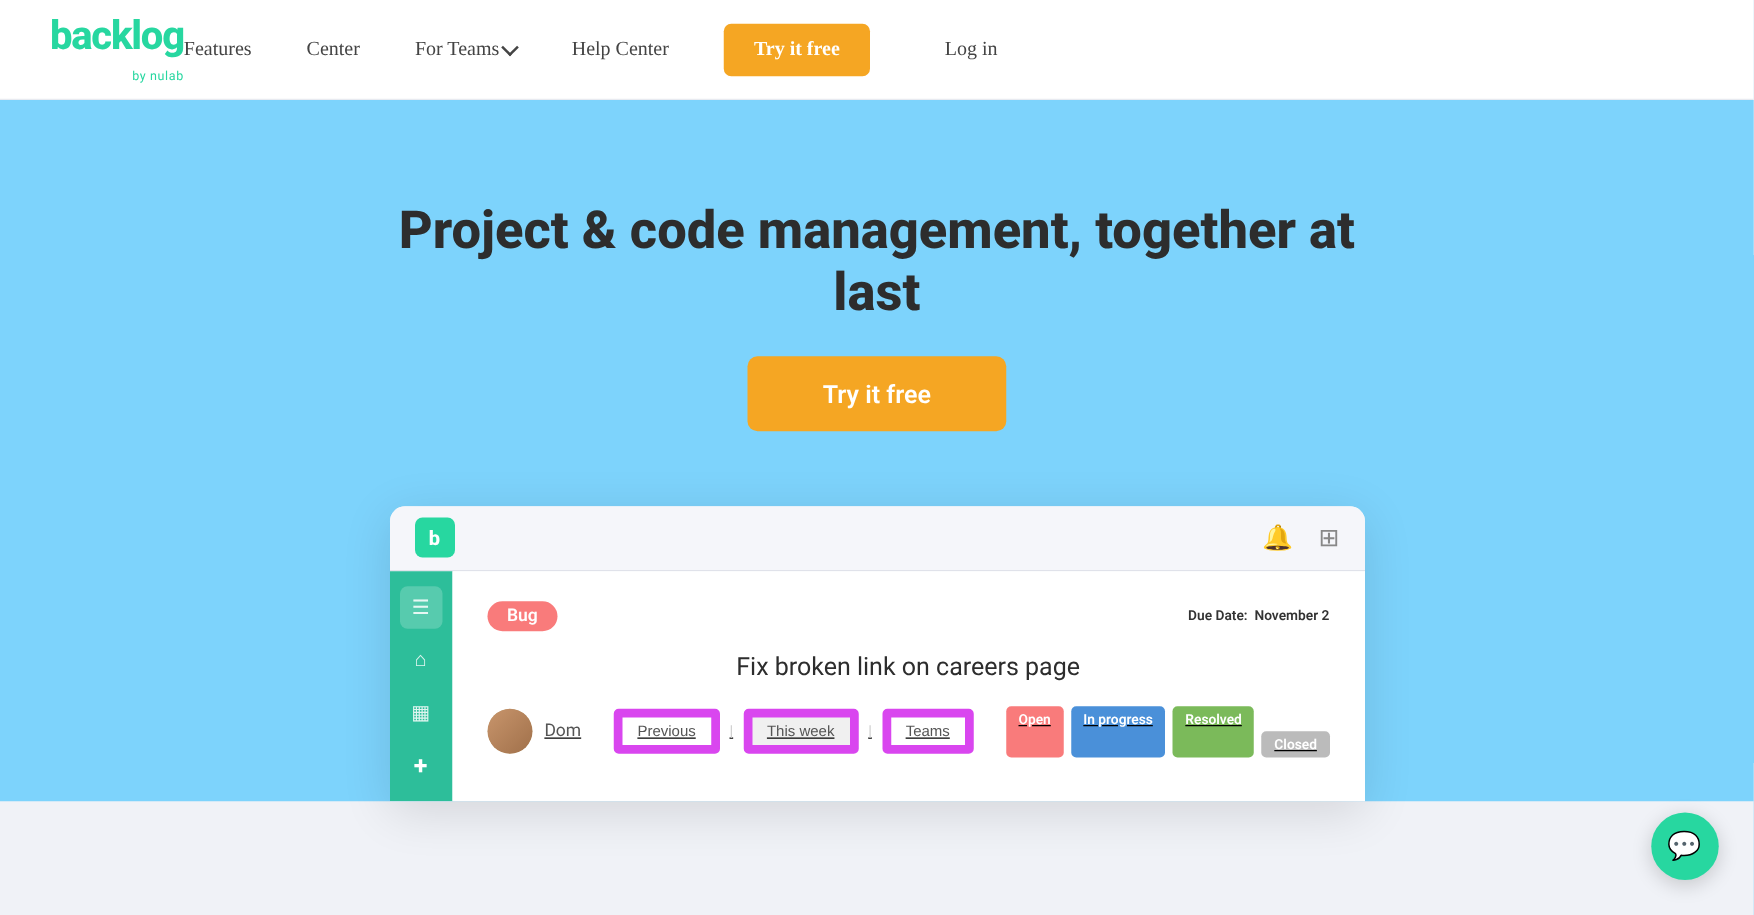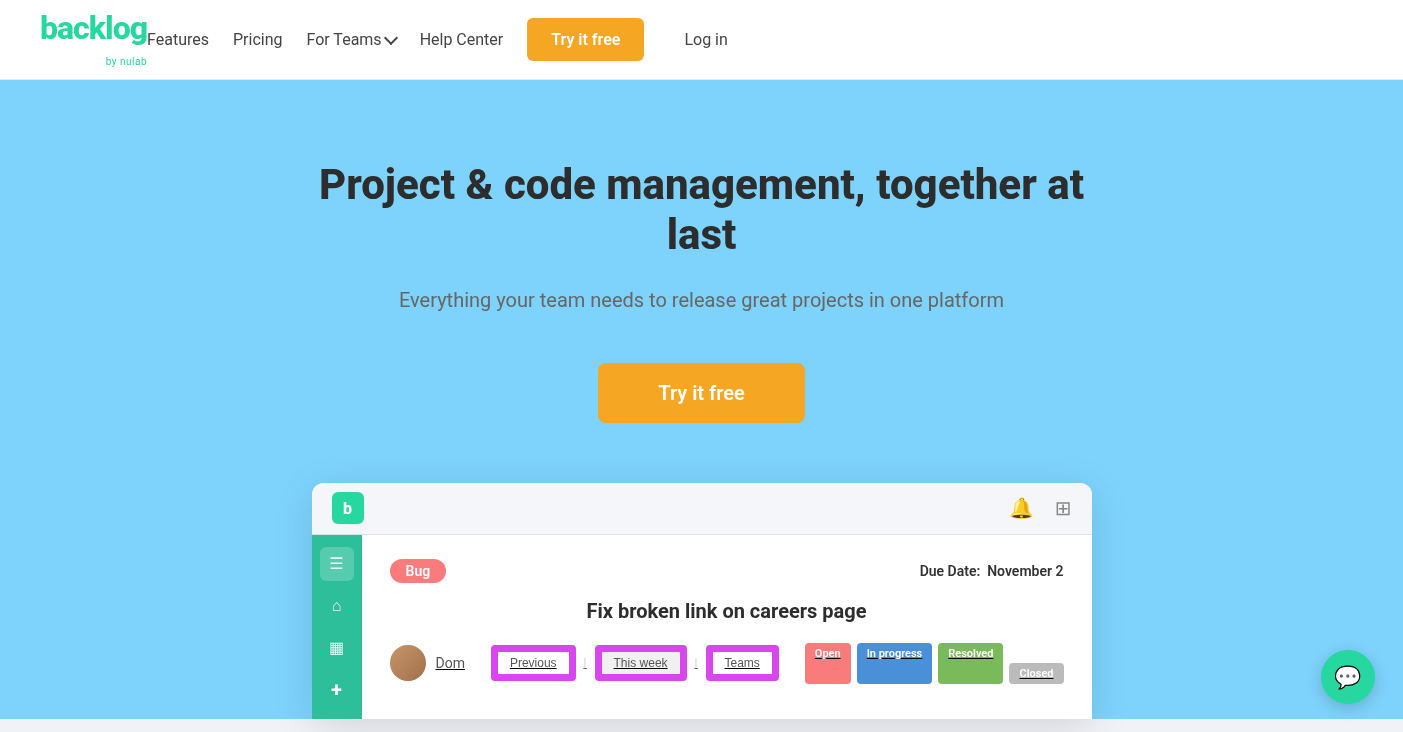--- a/index.html
+++ b/index.html
@@ -49,21 +49,22 @@
     }
 
     .logo-wrapper {
       display: flex;
       flex-direction: column;
     }
 
     nav {
       display: flex;
       align-items: center;
-      gap: 24px;
+      gap: 44px;
+      font-family: Liberation Serif, serif;
     }
 
     nav a {
       text-decoration: none;
       color: #444;
       font-size: 16px;
       font-weight: 400;
     }
 
     .nav-for-teams {
@@ -244,31 +245,31 @@
       background: #f97b7b;
       color: white;
       border-radius: 20px;
       padding: 4px 16px;
       font-size: 14px;
       font-weight: 600;
     }
 
     .due-date {
       color: #666;
-      font-size: 14px;
+      font-size: 11px;
     }
 
     .due-date span {
       font-weight: 600;
       color: #333;
     }
 
     .issue-title {
       font-size: 20px;
-      font-weight: 700;
+      font-weight: 400;
       color: #2d2d2d;
       margin-bottom: 20px;
     }
 
     .issue-footer {
       display: flex;
       align-items: center;
       justify-content: space-between;
       text-decoration: underline;
     }
@@ -377,34 +378,33 @@
 <header>
   <div class="logo-area">
     <div class="logo-wrapper">
       <span class="logo-text">backlog</span>
       <span class="logo-byline">by nulab</span>
     </div>
   </div>
 
   <nav>
     <a href="#">Features</a>
-    <a href="#">Pricing</a>
+    <a href="#">Center</a>
     <a href="#" class="nav-for-teams">
       <span>For Teams</span>
       <span class="chevron-down"></span>
     </a>
     <a href="#">Help Center</a>
     <a href="#" class="btn-try-free-nav">Try it free</a>
     <a href="#" class="nav-login">Log in</a>
   </nav>
 </header>
 
 <section class="hero">
   <h1 class="hero-title">Project &amp; code management, together at last</h1>
-  <p class="hero-subtitle">Everything your team needs to release great projects in one platform</p>
   <a href="#" class="btn-try-free-hero">Try it free</a>
 
   <div class="app-preview">
 
     <div class="app-topbar">
       <div class="app-logo-icon">b</div>
       <div class="app-topbar-right">
         <span class="bell-icon">🔔</span>
         <span class="grid-icon">⊞</span>
       </div>

